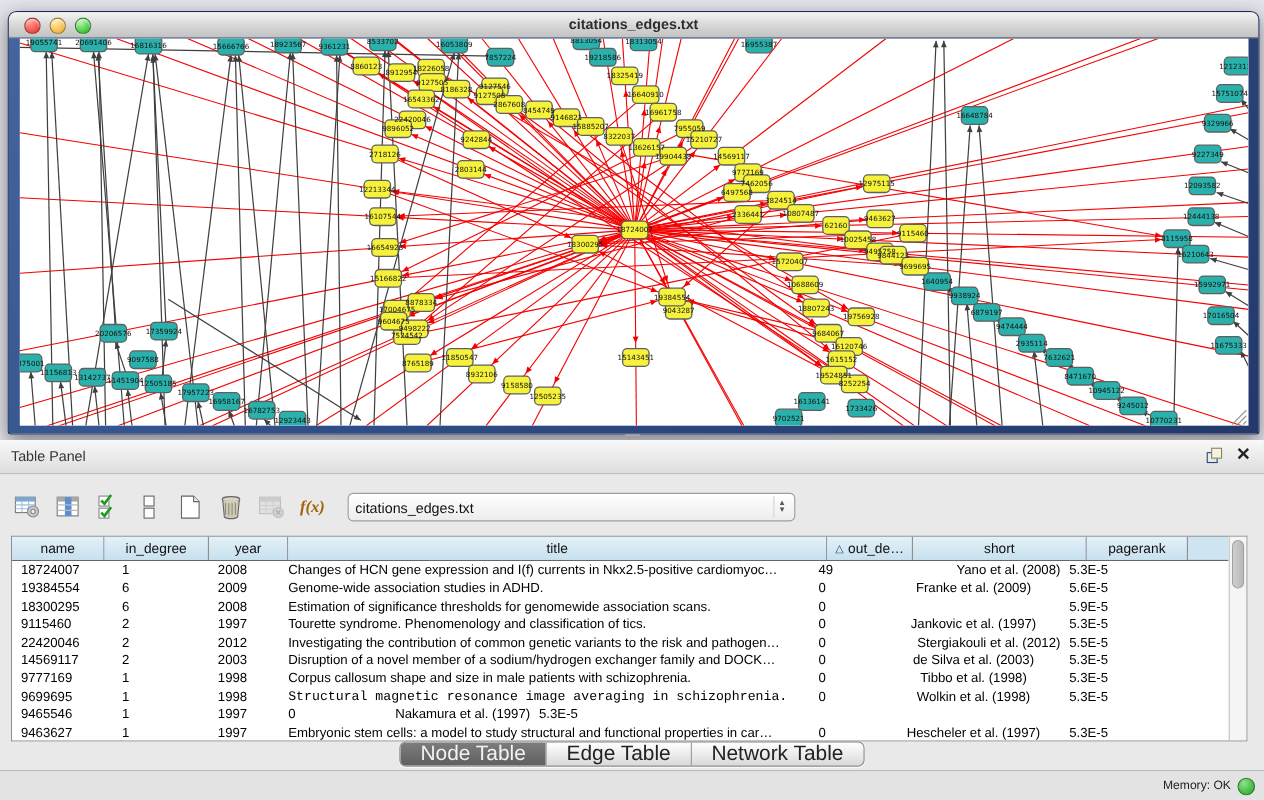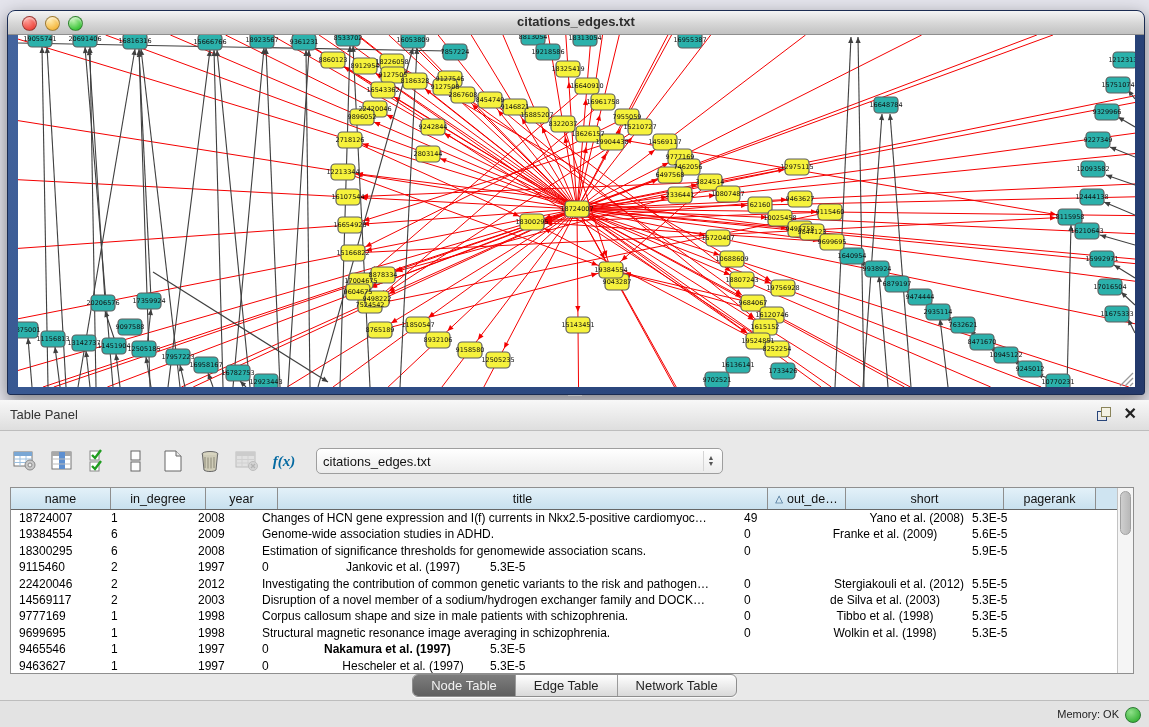--- a/index.html
+++ b/index.html
@@ -34,21 +34,21 @@
   .panel-header-icons{position:absolute;right:12px;top:6px;display:flex;gap:12px;align-items:center;}
   .float-ic{width:16px;height:16px;position:relative;cursor:pointer;}
   .float-ic .sq1{position:absolute;left:1px;top:5px;width:8px;height:8px;border:1.5px solid #28457a;}
   .float-ic .sq2{position:absolute;left:5px;top:1px;width:8px;height:8px;border:1.5px solid #8a845a;background:#f4f2e4;}
   .close-ic{font-size:16px;font-weight:bold;color:#222;line-height:16px;cursor:pointer;}
   .toolbar{position:absolute;left:10px;top:42px;height:38px;display:flex;align-items:center;gap:7px;}
   .tbtn{width:30px;height:30px;display:flex;align-items:center;justify-content:center;
     border-radius:4px;cursor:pointer;}
   .tbtn svg{display:block;}
   .tbtn.disabled{opacity:.55;cursor:default;}
-  .fx-label{font-family:"Liberation Serif",serif;font-style:italic;font-weight:bold;font-size:15px;color:#0369a1;}
+  .fx-label{font-family:"Liberation Serif",serif;font-style:italic;font-weight:bold;font-size:15px;color:#a16207;}
   .net-select{margin-left:10px;width:393px;height:24px;background:linear-gradient(#ffffff,#ececec);
     border:1px solid #9e9e9e;border-radius:5px;display:flex;align-items:center;
     font-size:13px;color:#111;padding:0 6px;position:relative;cursor:pointer;}
   .net-select .stepper{position:absolute;right:4px;top:2px;bottom:2px;width:14px;
     display:flex;flex-direction:column;align-items:center;justify-content:center;color:#555;
     border-left:1px solid #d5d5d5;font-size:7px;line-height:6px;}
   
   .table-wrap{position:absolute;left:10px;top:87px;width:1122px;height:185px;
     background:#fff;border:1px solid #8f8f8f;display:flex;}
   .table-main{flex:1;overflow:hidden;}
@@ -60,21 +60,21 @@
   .trow{display:flex;height:16.4px;background:#fff;}
   .td{box-sizing:border-box;font-size:12px;color:#000;white-space:nowrap;overflow:hidden;
     text-overflow:ellipsis;padding-top:1px;}
   .vscroll{width:15px;background:#f5f5f5;border-left:1px solid #c3c3c3;position:relative;}
   .vthumb{position:absolute;left:2px;right:2px;top:3px;height:42px;border-radius:6px;
     background:linear-gradient(90deg,#cfcfcf,#b8b8b8);border:1px solid #a0a0a0;cursor:pointer;}
   
   .tabs-bar{position:absolute;left:0;right:0;top:274px;height:24px;display:flex;justify-content:center;}
   .seg{display:flex;height:21px;border:1px solid #8e8e8e;border-radius:6px;overflow:hidden;
     background:linear-gradient(#ffffff,#d9d9d9);box-shadow:0 1px 1px rgba(255,255,255,.8);}
-  .seg-item{padding:0 18px;display:flex;align-items:center;font-size:13px;color:#222;
+  .seg-item{padding:0 18px;display:flex;align-items:center;font-size:19px;color:#222;
     border-right:1px solid #9a9a9a;cursor:pointer;white-space:nowrap;}
   .seg-item:last-child{border-right:none;}
   .seg-item.selected{background:linear-gradient(#7d7d7d,#5f5f5f);color:#f2f2f2;}
   
   .status-bar{position:absolute;left:0;right:0;top:300px;height:27px;background:#e3e3e3;
     border-top:1px solid #bdbdbd;}
   .mem{position:absolute;right:30px;top:7px;font-size:11px;color:#222;}
   .mem-dot{position:absolute;right:8px;top:6px;width:14px;height:14px;border-radius:50%;
     border:1px solid #2c7a33;background:radial-gradient(circle at 35% 30%,#8fe08a,#3bb43a 75%);}
 </style>
@@ -715,21 +715,21 @@
       </div>
       <div class="net-select">
         <span>citations_edges.txt</span>
         <span class="stepper">▲<br>▼</span>
       </div>
     </div>
 
   <div class="table-wrap">
     <div class="table-main">
       <div class="thead" id="thead">
-          <div class="th" style="width: 100px;">
+          <div class="th" style="width: 84px;">
             <span>name</span>
           </div>
           <div class="th" style="width: 95px;">
             <span>in_degree</span>
           </div>
           <div class="th" style="width: 72px;">
             <span>year</span>
           </div>
           <div class="th" style="width: 490px;">
             <span>title</span>
@@ -770,20 +770,21 @@
             <div class="td" style="width: 64px; text-align: left; padding-left: 8px;">2008</div>
             <div class="td" style="width: 482px; text-align: left; padding-left: 8px;">Estimation of significance thresholds for genomewide association scans.</div>
             <div class="td" style="width: 70px; text-align: left; padding-left: 8px;">0</div>
             <div class="td" style="width: 158px; text-align: center; padding-left: 0px; margin-top: 40px;">Dudbridge et al. (2008)</div>
             <div class="td" style="width: 84px; text-align: left; padding-left: 8px;">5.9E-5</div>
           </div>
           <div class="trow">
             <div class="td" style="width: 92px; text-align: left; padding-left: 8px;">9115460</div>
             <div class="td" style="width: 87px; text-align: left; padding-left: 8px;">2</div>
             <div class="td" style="width: 64px; text-align: left; padding-left: 8px;">1997</div>
+            <div class="td" style="width: 482px; text-align: left; padding-left: 8px;">Tourette syndrome. Phenomenology and classification of tics.</div>
             <div class="td" style="width: 70px; text-align: left; padding-left: 8px;">0</div>
             <div class="td" style="width: 158px; text-align: center; padding-left: 0px;">Jankovic et al. (1997)</div>
             <div class="td" style="width: 84px; text-align: left; padding-left: 8px;">5.3E-5</div>
           </div>
           <div class="trow">
             <div class="td" style="width: 92px; text-align: left; padding-left: 8px;">22420046</div>
             <div class="td" style="width: 87px; text-align: left; padding-left: 8px;">2</div>
             <div class="td" style="width: 64px; text-align: left; padding-left: 8px;">2012</div>
             <div class="td" style="width: 482px; text-align: left; padding-left: 8px;">Investigating the contribution of common genetic variants to the risk and pathogen…</div>
             <div class="td" style="width: 70px; text-align: left; padding-left: 8px;">0</div>
@@ -805,37 +806,38 @@
             <div class="td" style="width: 64px; text-align: left; padding-left: 8px;">1998</div>
             <div class="td" style="width: 482px; text-align: left; padding-left: 8px;">Corpus callosum shape and size in male patients with schizophrenia.</div>
             <div class="td" style="width: 70px; text-align: left; padding-left: 8px;">0</div>
             <div class="td" style="width: 158px; text-align: center; padding-left: 0px;">Tibbo et al. (1998)</div>
             <div class="td" style="width: 84px; text-align: left; padding-left: 8px;">5.3E-5</div>
           </div>
           <div class="trow">
             <div class="td" style="width: 92px; text-align: left; padding-left: 8px;">9699695</div>
             <div class="td" style="width: 87px; text-align: left; padding-left: 8px;">1</div>
             <div class="td" style="width: 64px; text-align: left; padding-left: 8px;">1998</div>
-            <div class="td" style="width: 482px; text-align: left; padding-left: 8px;">Structural magnetic resonance image averaging in schizophrenia.</div>
+            <div class="td" style="width: 482px; text-align: left; padding-left: 8px; font-family: Liberation Mono, monospace;">Structural magnetic resonance image averaging in schizophrenia.</div>
             <div class="td" style="width: 70px; text-align: left; padding-left: 8px;">0</div>
             <div class="td" style="width: 158px; text-align: center; padding-left: 0px;">Wolkin et al. (1998)</div>
             <div class="td" style="width: 84px; text-align: left; padding-left: 8px;">5.3E-5</div>
           </div>
           <div class="trow">
             <div class="td" style="width: 92px; text-align: left; padding-left: 8px;">9465546</div>
             <div class="td" style="width: 87px; text-align: left; padding-left: 8px;">1</div>
             <div class="td" style="width: 64px; text-align: left; padding-left: 8px;">1997</div>
             <div class="td" style="width: 70px; text-align: left; padding-left: 8px;">0</div>
-            <div class="td" style="width: 158px; text-align: left; padding-left: 0px; font-weight: bold;">Nakamura et al. (1997)</div>
+            <div class="td" style="width: 158px; text-align: right; padding-left: 0px;">Nakamura et al. (1997)</div>
             <div class="td" style="width: 84px; text-align: left; padding-left: 8px;">5.3E-5</div>
           </div>
           <div class="trow">
             <div class="td" style="width: 92px; text-align: left; padding-left: 8px;">9463627</div>
             <div class="td" style="width: 87px; text-align: left; padding-left: 8px;">1</div>
             <div class="td" style="width: 64px; text-align: left; padding-left: 8px;">1997</div>
+            <div class="td" style="width: 482px; text-align: left; padding-left: 8px;">Embryonic stem cells: a model to study structural and functional properties in car…</div>
             <div class="td" style="width: 70px; text-align: left; padding-left: 8px;">0</div>
             <div class="td" style="width: 158px; text-align: center; padding-left: 0px;">Hescheler et al. (1997)</div>
             <div class="td" style="width: 84px; text-align: left; padding-left: 8px;">5.3E-5</div>
           </div>
         </div>
     </div>
     <div class="vscroll">
       <div class="vthumb"></div>
     </div>
   </div>

